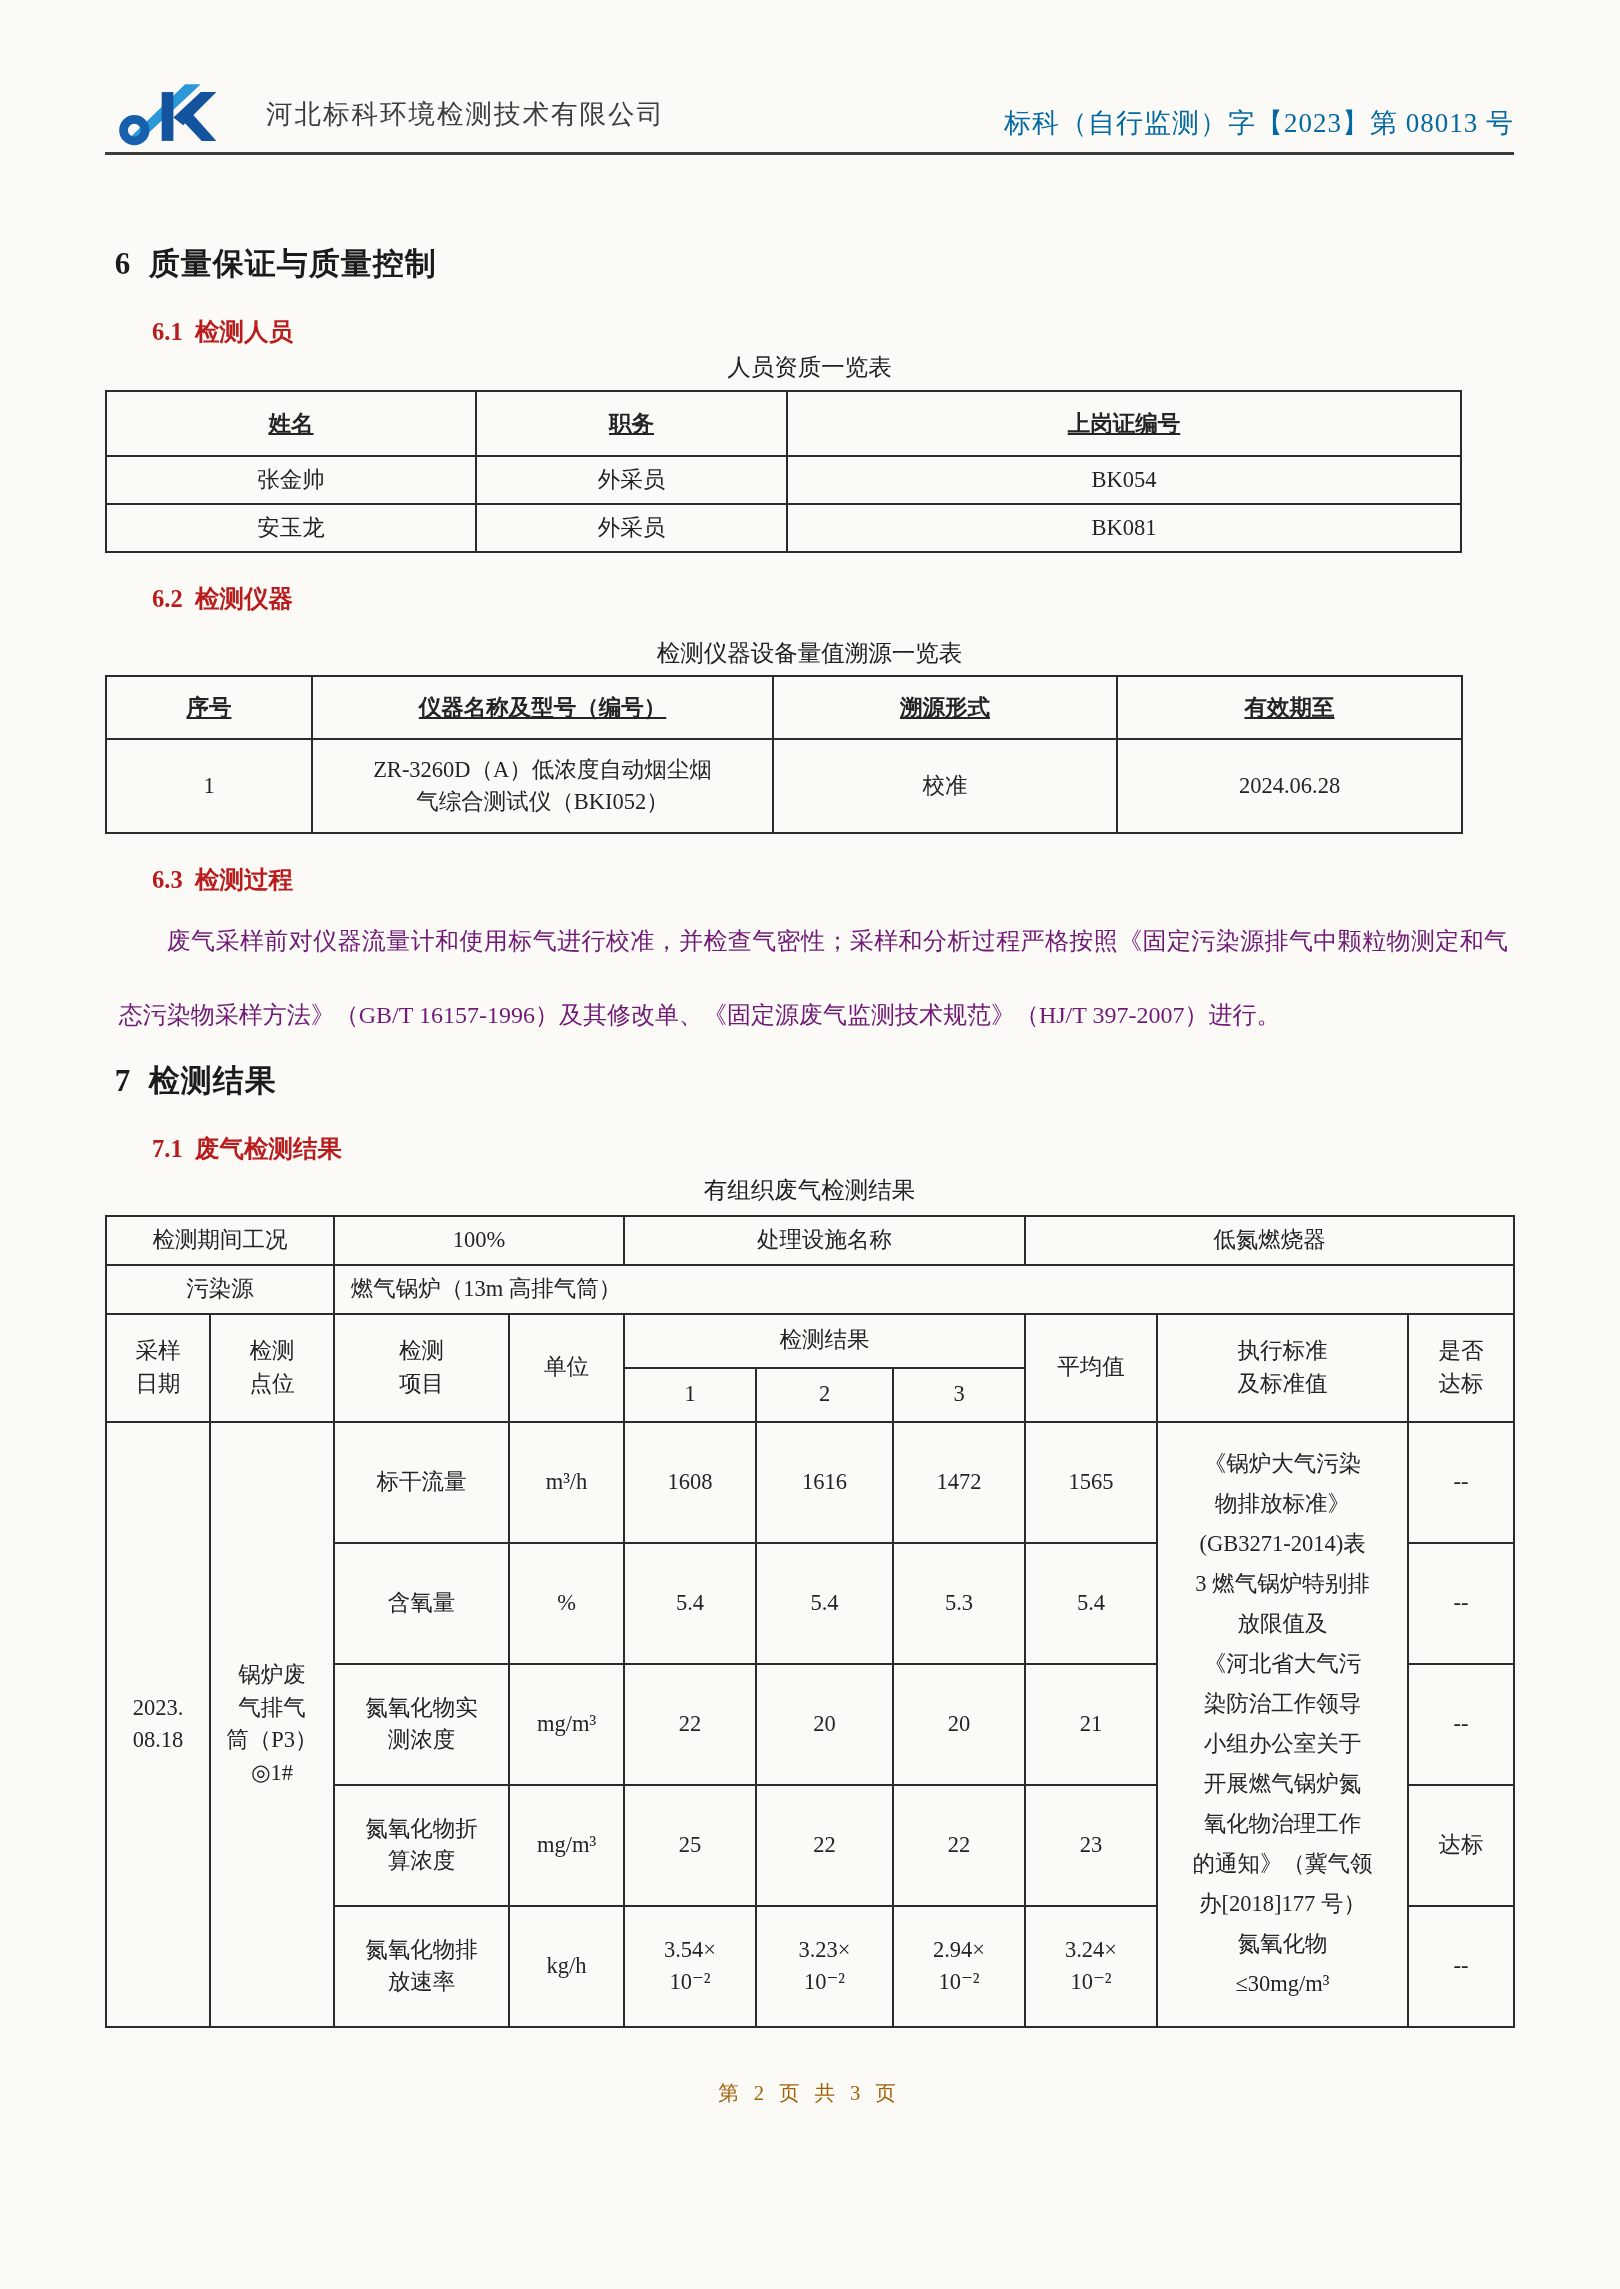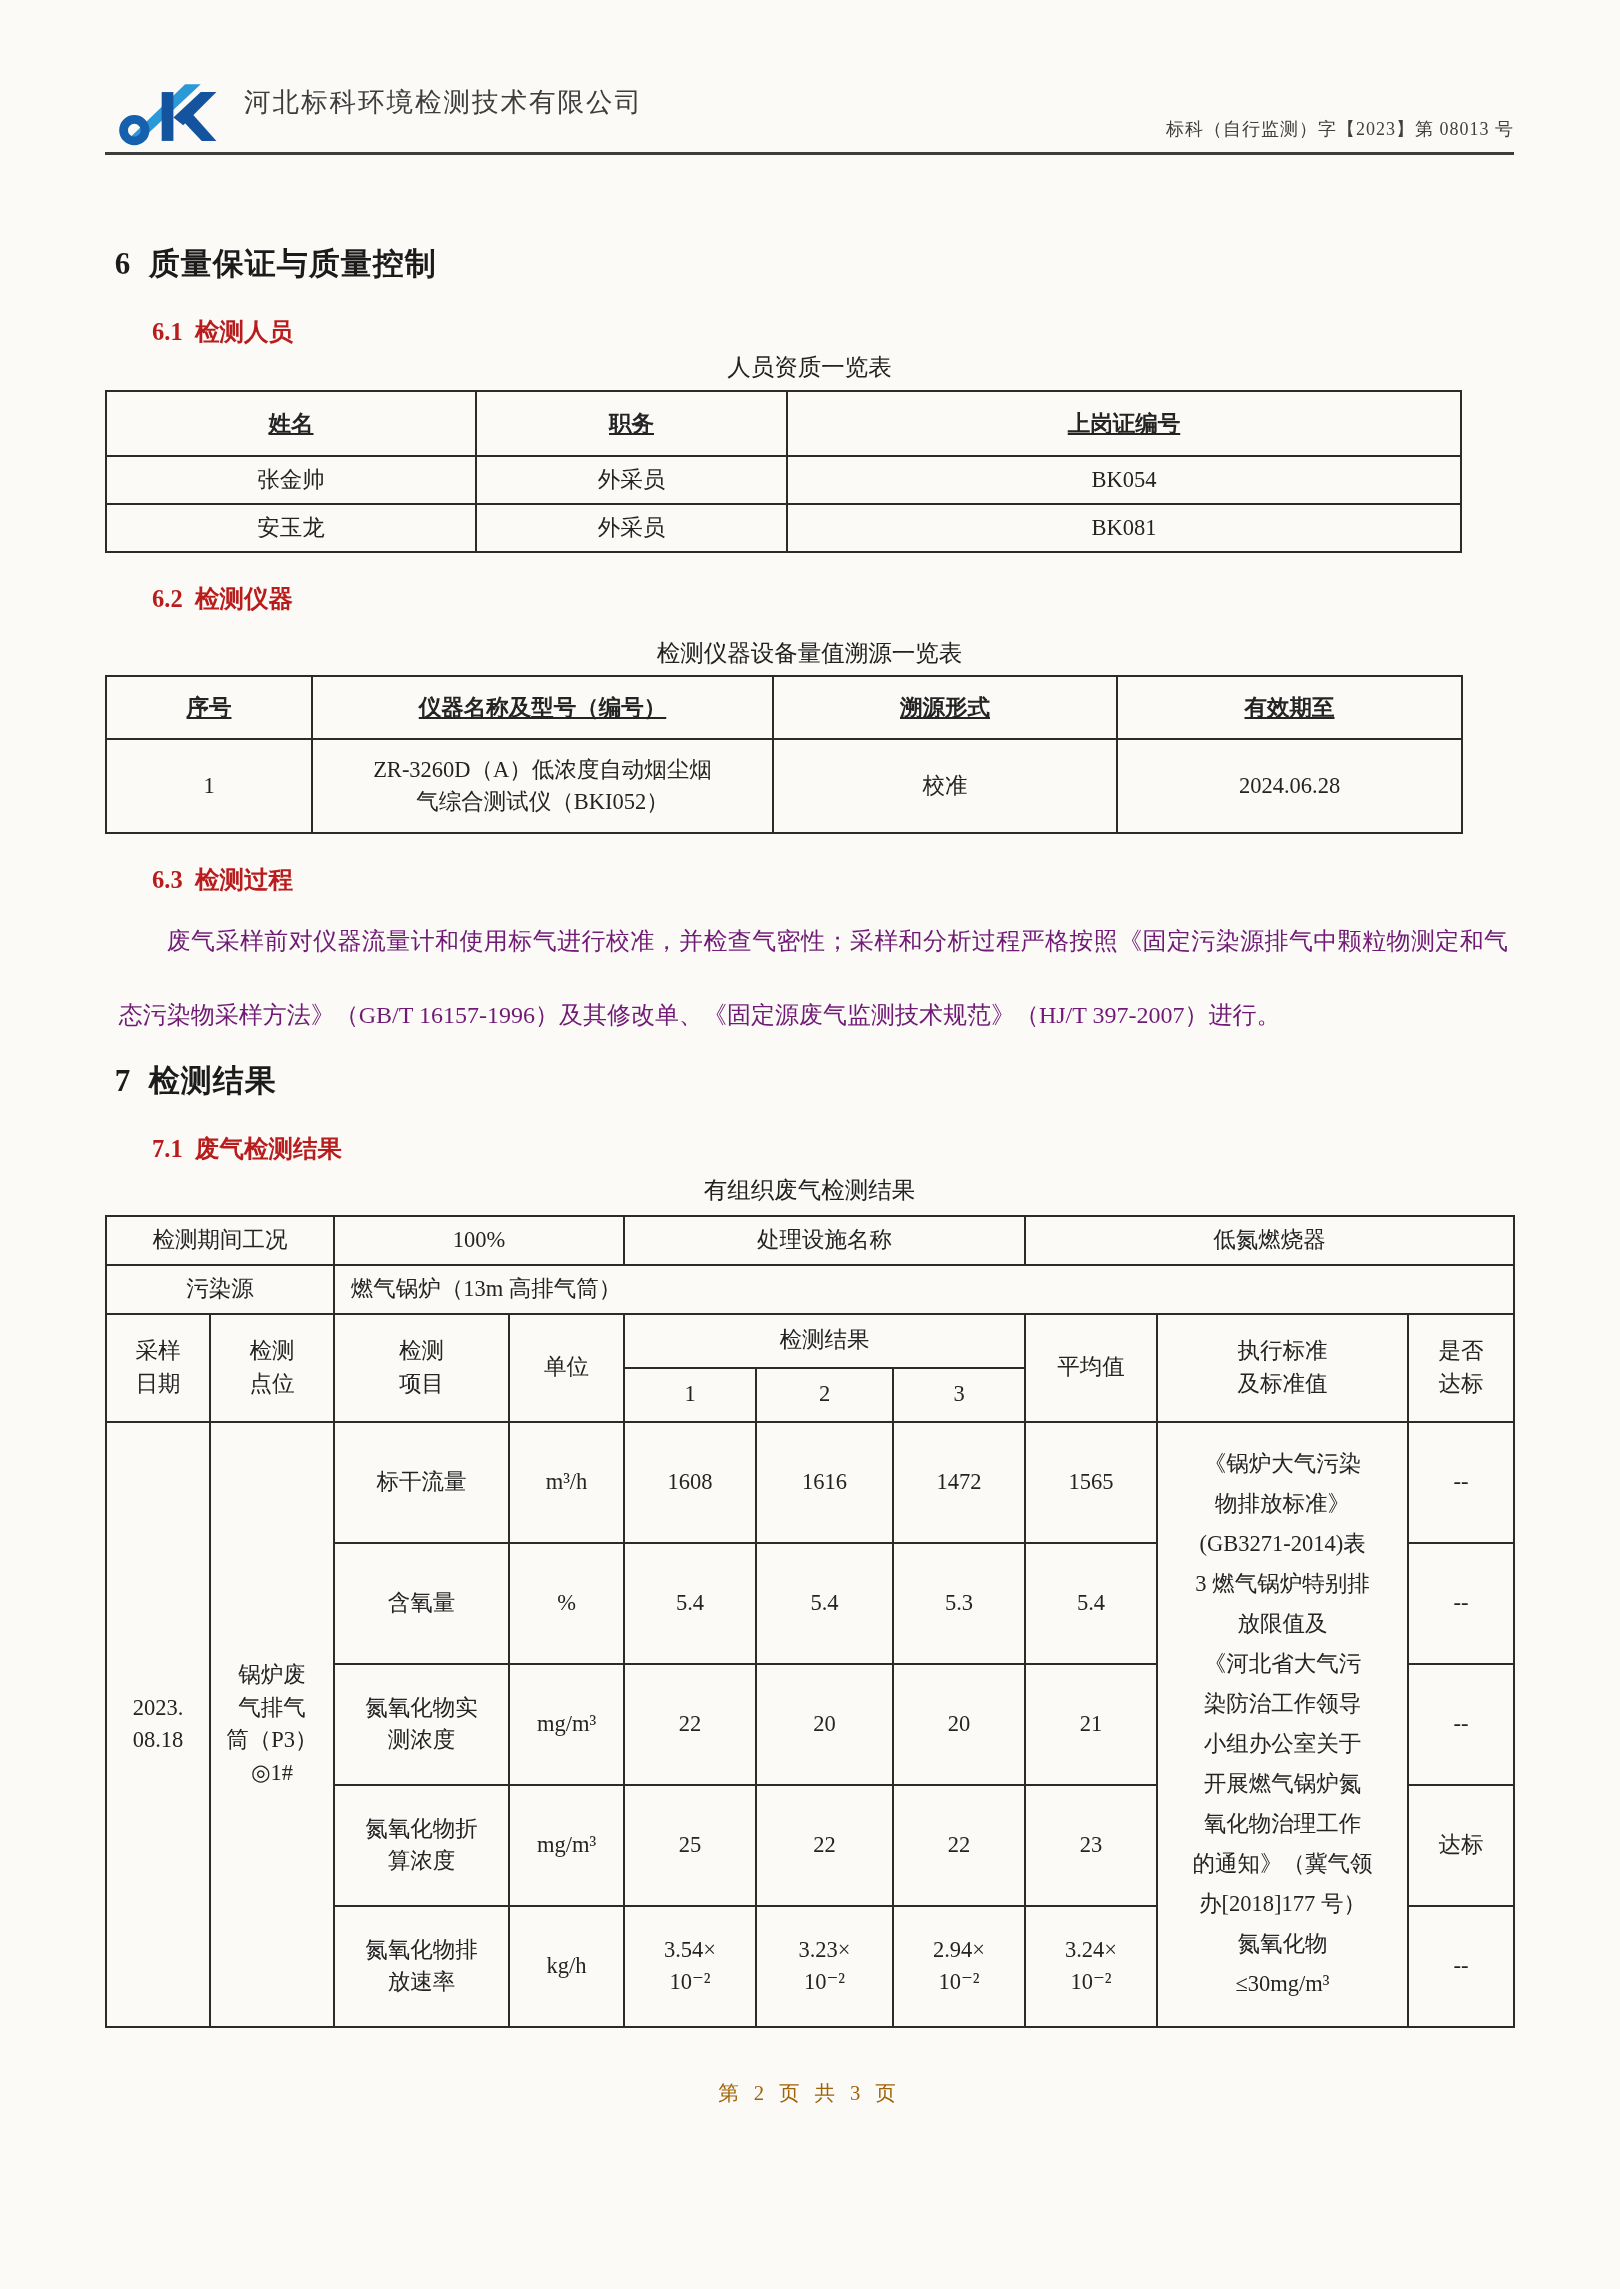--- a/index.html
+++ b/index.html
@@ -4,24 +4,24 @@
 <style>
   html,body{margin:0;padding:0;}
   body{background:#fbfaf7;}
   .page{
     width:1620px;height:2290px;background:#fbfaf7;position:relative;overflow:hidden;
     font-family:"Liberation Serif","DejaVu Serif",serif;color:#262626;
   }
   .content{padding:0 106px 0 105px;}
   
   .hdr{display:flex;justify-content:space-between;align-items:flex-end;padding-top:84px;}
-  .brand{display:flex;align-items:flex-start;gap:10px;}
+  .brand{display:flex;align-items:center;gap:32px;}
   .logo{width:129px;height:63px;display:block;}
   .company{font-size:26.5px;color:#3d3d3d;letter-spacing:2px;padding-bottom:3.9px;}
-  .docnum{font-size:18px;color:#404040;padding-bottom:5.9px;letter-spacing:1px;}
+  .docnum{font-size:27px;color:#0369a1;padding-bottom:5.9px;letter-spacing:1px;}
   .rule{height:2.9px;background:#3c3c3c;margin-top:4.9px;}
   
   .h1{font-size:31px;font-weight:bold;color:#1b1b1b;line-height:45px;margin:86px 0 0 9.8px;white-space:pre-wrap;letter-spacing:1px;}
   .h1.second{margin-top:5.9px;}
   .h2{font-size:24.5px;font-weight:bold;color:#b91c1c;line-height:33px;margin:29px 0 0 47px;white-space:pre-wrap;}
   .caption{font-size:23.5px;text-align:center;line-height:31px;color:#222;}
   .cap1{margin-top:3.9px;}
   .cap2{margin-top:23px;}
   .cap3{margin-top:9.8px;}
   

